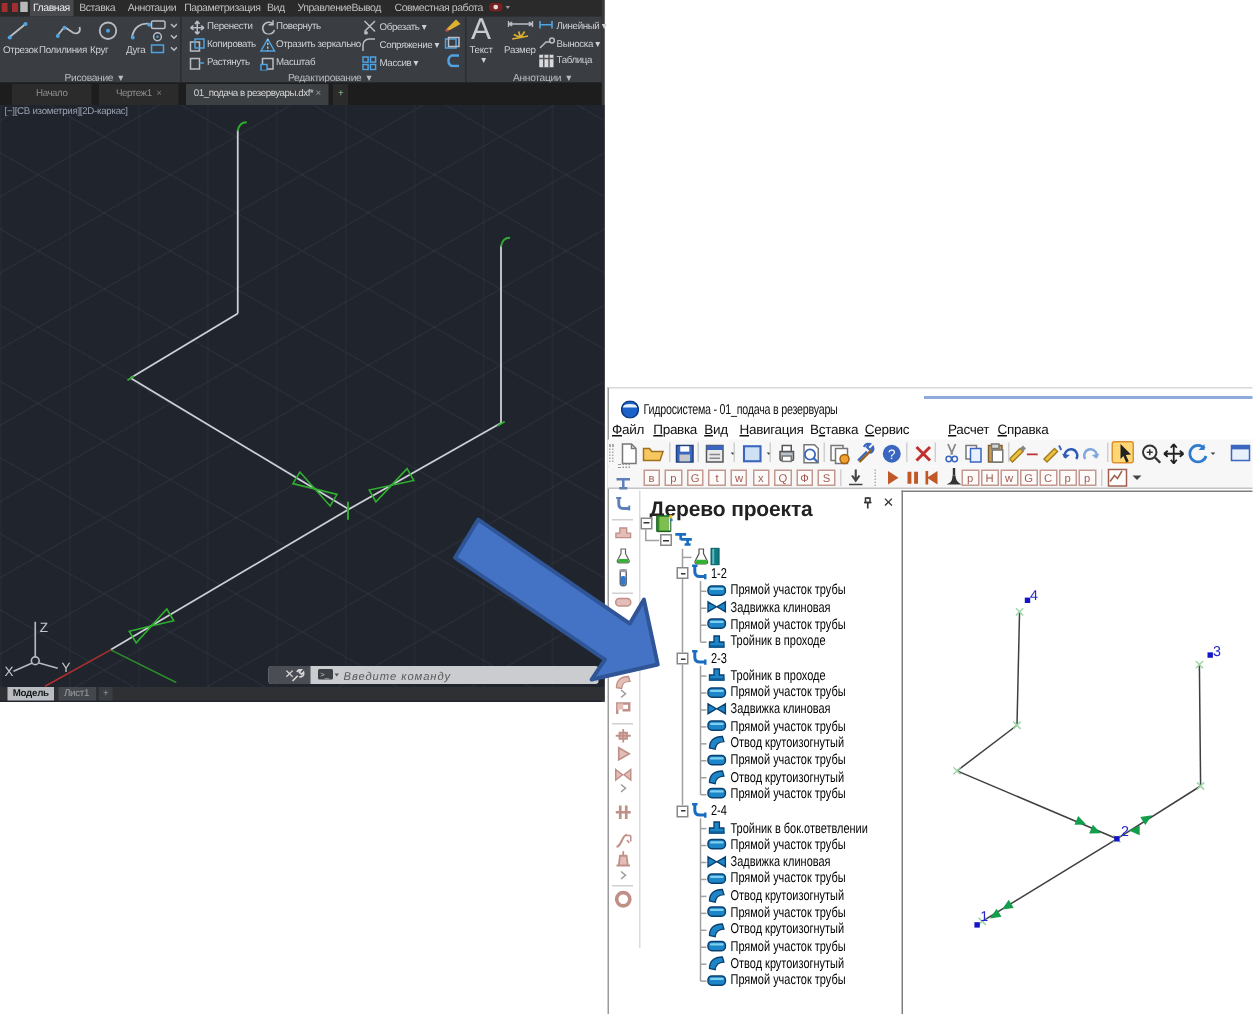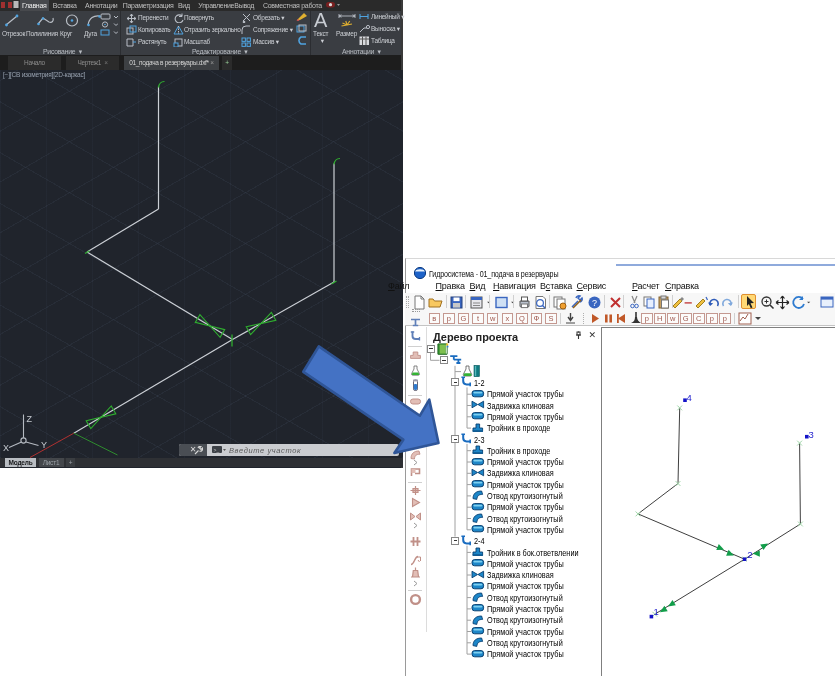--- a/index.html
+++ b/index.html
@@ -221,39 +221,39 @@
 </svg>
  <div id="cmdbar">
       <div id="cmdl">✕<svg style="position:absolute;left:15px;top:2px" width="9" height="9" viewBox="0 0 9 9">
           <path d="M1 8 L4.5 4.5 M4 2 a2.3 2.3 0 0 1 3 -1.5 l-1.5 1.5 1.5 1.5 1.5-1.5 a2.3 2.3 0 0 1 -3 3" fill="none" stroke="#d8d8d8" stroke-width="1.1"></path>
         </svg></div>
   <svg class="abs" style="left:33px;top:2.5px" width="14" height="8" viewBox="0 0 14 8">
         <rect x="0" y="0" width="10" height="7" rx="1" fill="#3c4046"></rect>
         <text x="1.5" y="5.5" font-size="5" fill="#ccc">&gt;_</text>
         <path d="M11 3 l1.5 2 1.5-2" fill="#555"></path>
       </svg>
-  <div id="cmdtxt">Введите участок</div>
+  <div id="cmdtxt">Введите команду</div>
     </div>
  <div id="modelbar">
   <div class="mtab" style="left:5px;width:31px;background:#b9bdc2;color:#17181a;font-weight:bold">Модель</div>
   <div class="mtab" style="left:38.5px;width:25px;background:#44474b;color:#9aa0a6">Лист1</div>
   <div class="mtab" style="left:66px;width:9px;background:#3a3d41;color:#9aa0a6">+</div>
  </div>
 </div>
 
 <div id="hydro">
  <svg class="abs" style="left:8px;top:8px" width="12" height="12" viewBox="0 0 12 12">
       <circle cx="6" cy="6" r="5.6" fill="#1d62c8"></circle>
       <path d="M0.7 4.6 a5.6 3.4 0 0 1 10.6 0 Z" fill="#e8f2fc"></path>
       <circle cx="6" cy="6" r="5.6" fill="none" stroke="#0c3a80"></circle>
     </svg>
  <div class="abs" style="left:22.7px;top:9.7px;font-size:9.5px;letter-spacing:-0.2px;color:#101010;transform:scaleX(0.75);transform-origin:0 0;white-space:nowrap">Гидросистема - 01_подача в резервуары</div>
 </div>
 <div class="abs" style="left:616px;top:264px;width:219px;height:1.7px;background:#8faadc"></div>
-<div class="menu" style="left:388px"><u>Ф</u>айл</div>
+<div class="menu" style="left:408px"><u>Ф</u>айл</div>
 <div class="menu" style="left:435.5px"><u>П</u>равка</div>
 <div class="menu" style="left:469.5px"><u>В</u>ид</div>
 <div class="menu" style="left:493px"><u>Н</u>авигация</div>
 <div class="menu" style="left:540px">В<u>с</u>тавка</div>
 <div class="menu" style="left:576.5px"><u>С</u>ервис</div>
 <div class="menu" style="left:632px"><u>Р</u>асчет</div>
 <div class="menu" style="left:665px"><u>С</u>правка</div>
 <div id="tb1">
  <div class="abs" style="left:1px;top:3px;width:3px;height:12px;border-left:1px dotted #aaa;border-right:1px dotted #aaa"></div>
 </div>
@@ -481,21 +481,21 @@
 <svg class="abs" style="left:407.5px;top:566.0px" width="15" height="13" viewBox="0 0 15 13">
     <path d="M7.5 1.5 v3 M4.5 11 h6 l-0.8 -6.5 h-4.4 Z M3 11 h9" stroke="#c09088" stroke-width="1.2" fill="#e2beb6"></path>
   </svg>
 <svg class="abs" style="left:407.5px;top:577.0px" width="15" height="13" viewBox="0 0 15 13">
     <path d="M6 4 l3 2.5 -3 2.5" stroke="#999" stroke-width="1" fill="none"></path>
   </svg>
 <div class="abs" style="left:408px;top:589.5px;width:14px;height:1px;background:#d0d0d0"></div>
 <svg class="abs" style="left:407.5px;top:592.5px" width="15" height="13" viewBox="0 0 15 13">
     <circle cx="7.5" cy="6.5" r="4.4" fill="none" stroke="#c09088" stroke-width="2.4"></circle>
   </svg>
-<div class="abs" style="left:433px;top:330.8px;font-size:11px;letter-spacing:-0.1px;font-weight:bold;color:#222">Дерево проекта</div>
+<div class="abs" style="left:433px;top:330.8px;font-size:14px;letter-spacing:-0.1px;font-weight:bold;color:#222">Дерево проекта</div>
 <svg class="abs" style="left:574.5px;top:331px" width="8" height="9" viewBox="0 0 8 9">
     <path d="M1 4 h5 M3.5 4 v4 M3.5 0.5 v1" stroke="#333" stroke-width="1.1"></path>
     <rect x="2" y="1" width="3" height="3" fill="none" stroke="#333"></rect>
   </svg>
 <div class="abs" style="left:588.5px;top:329.5px;font-size:9px;color:#333">✕</div>
 <svg class="abs" style="left:0;top:0" width="835" height="676" viewBox="0 0 835 676" fill="none" stroke="#a0a0a0" stroke-width="1">
 <path d="M430.5 352.5 V360.3 H439.5"></path>
 <path d="M455 365.8 V536.6"></path>
 <path d="M455 371.6 H461"></path>
 

